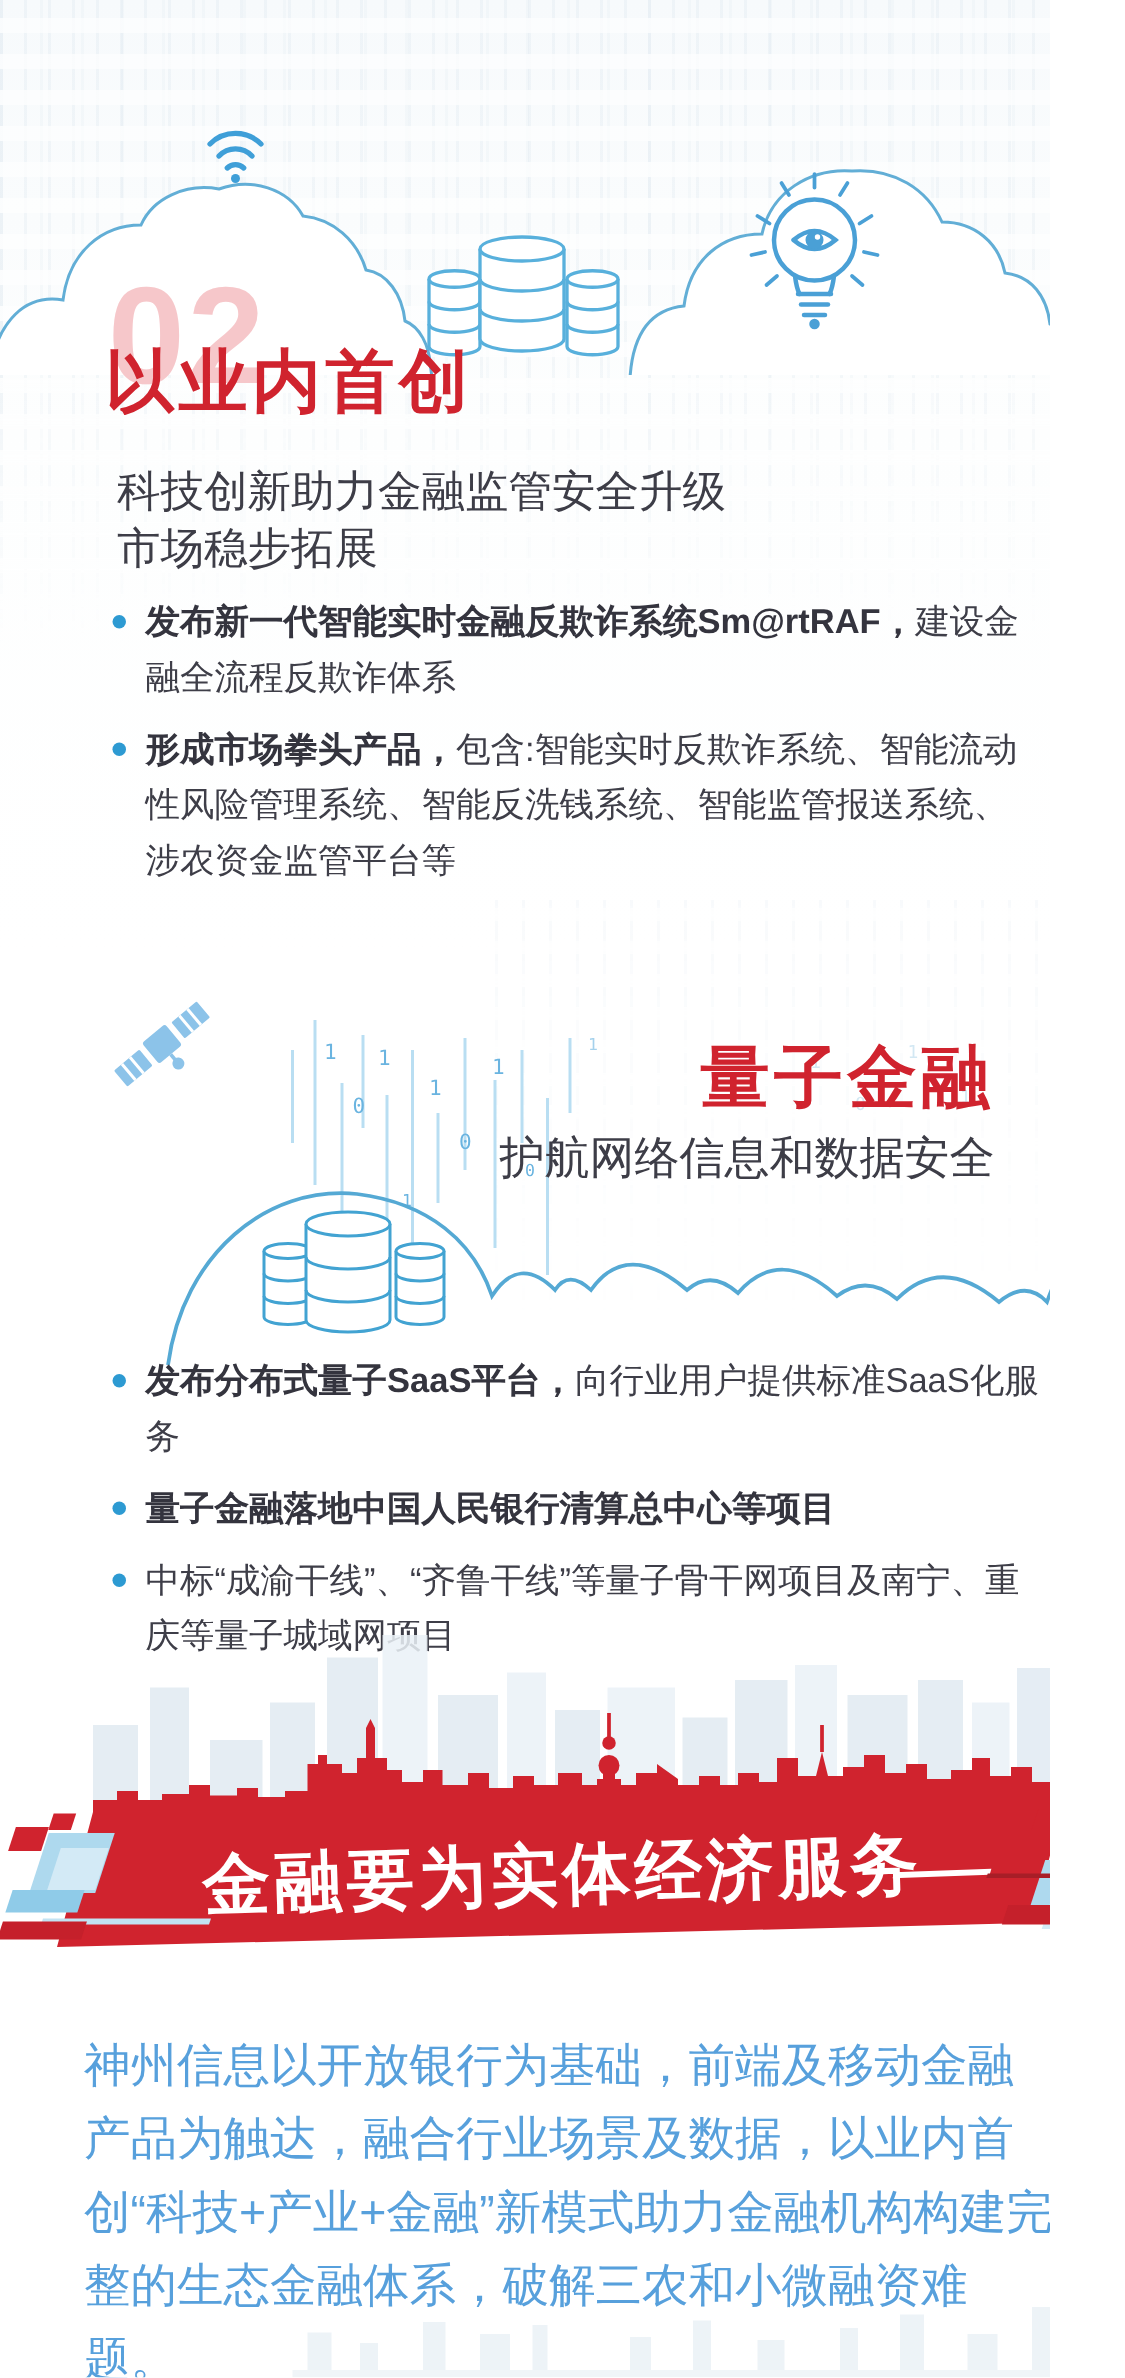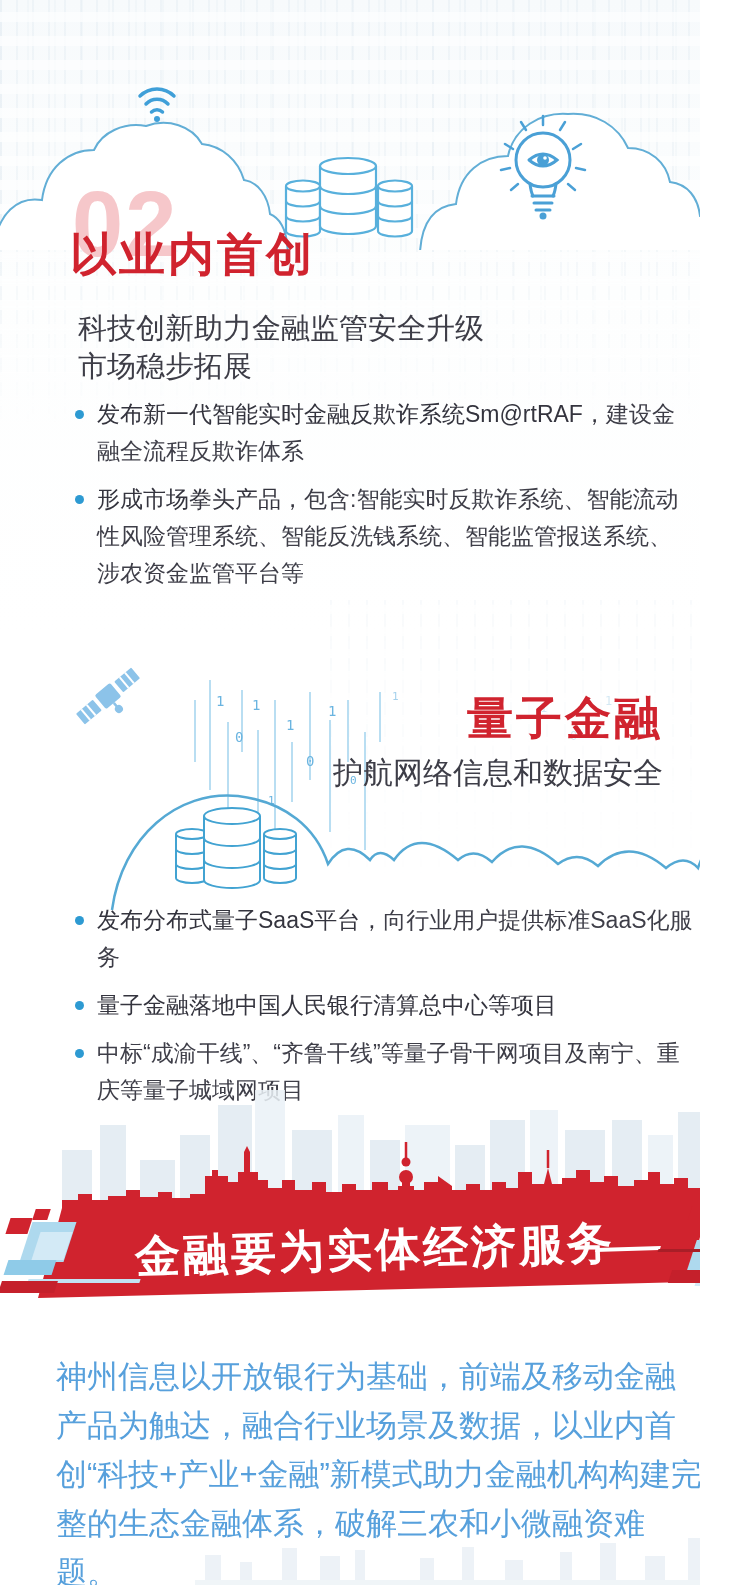--- a/index.html
+++ b/index.html
@@ -34,21 +34,21 @@
   .sub02{left:78px;top:309px;}
   .num03{right:130px;top:636px;}
   .title03{right:37px;top:692px;text-align:center;}
   .sub03{right:37px;top:750px;text-align:right;font-size:30px;line-height:45px;}
   .bullets{position:absolute;left:75px;margin:0;padding:0;list-style:none;}
   .bl1{top:396px;width:618px;}
   .bl2{top:902px;width:624px;}
   .bullets li{display:flex;gap:13px;margin:0 0 11px 0;}
   .bullets .dot{flex:none;width:9px;height:9px;border-radius:50%;background:#2d9ad2;margin-top:14px;}
   .bullets p{margin:0;font-size:23px;line-height:37px;color:#3e3e48;}
-  .bullets .b{font-weight:400;color:#34343e;}
+  .bullets .b{font-weight:700;color:#34343e;}
   .banner-text{position:absolute;left:85px;top:1224px;width:580px;text-align:center;
     color:#ffffff;font-weight:700;font-size:45px;line-height:52px;letter-spacing:3px;
     transform:rotate(-1.7deg);}
   .footer-par{position:absolute;left:56px;top:1352px;width:648px;margin:0;
     color:#57a0dc;font-size:31px;line-height:49px;font-weight:500;}
   .shape{position:absolute;transform:skewX(-18deg);}
   .r1{background:#d0232e;} .r2{background:#c5202b;} .pk{background:#eaaab2;}
   .b1{background:#aed9ee;} .b2{background:#d3eaf6;} .b3{background:#8fcbe8;} .b4{background:#c2e3f3;}
 </style>
 </head>

